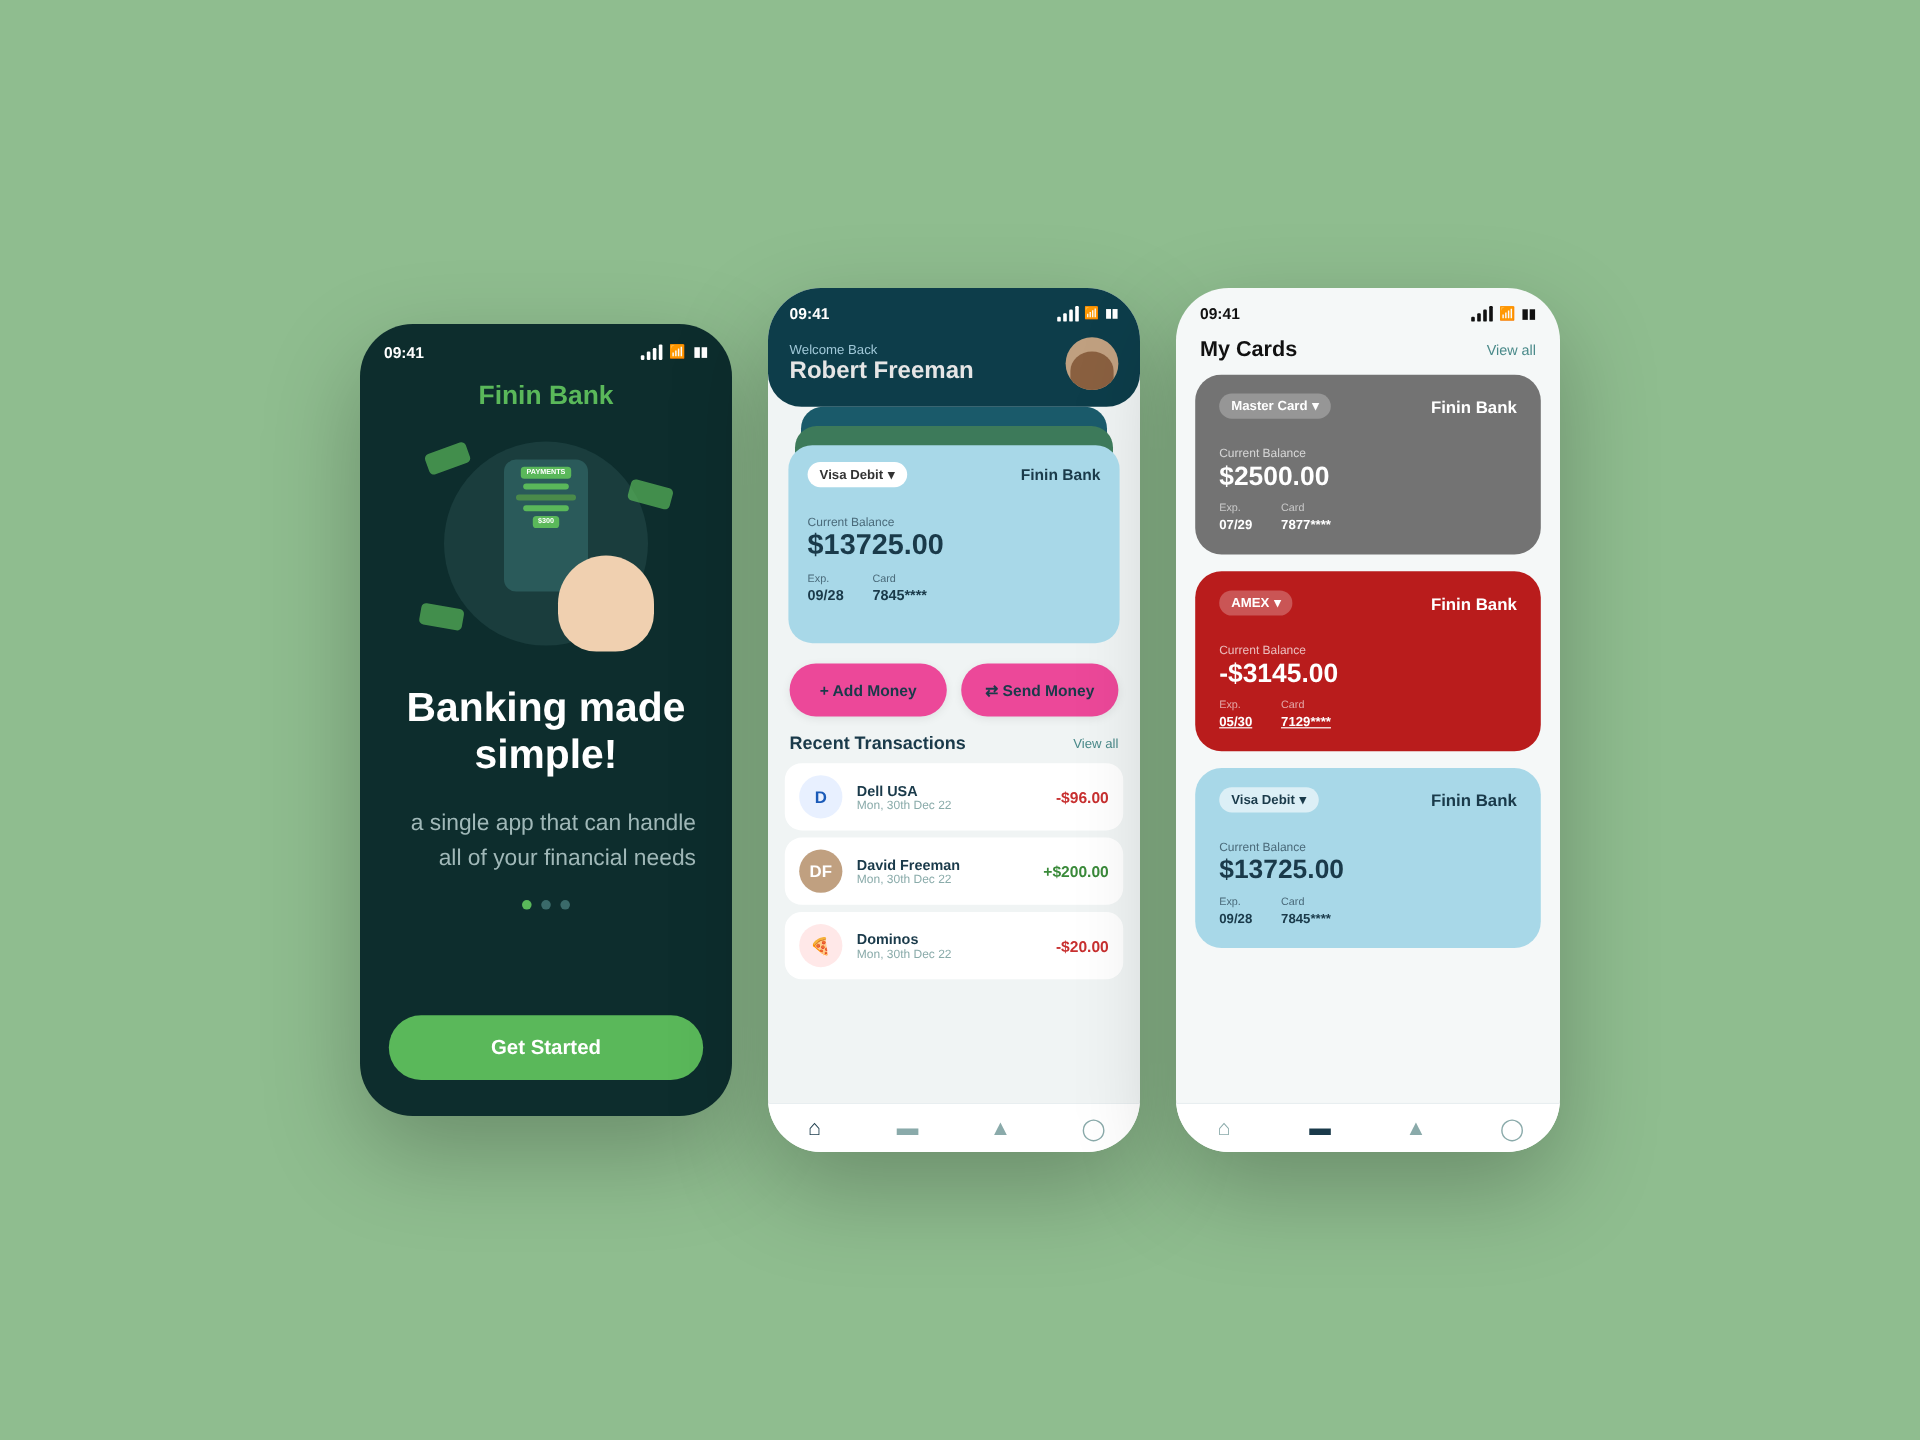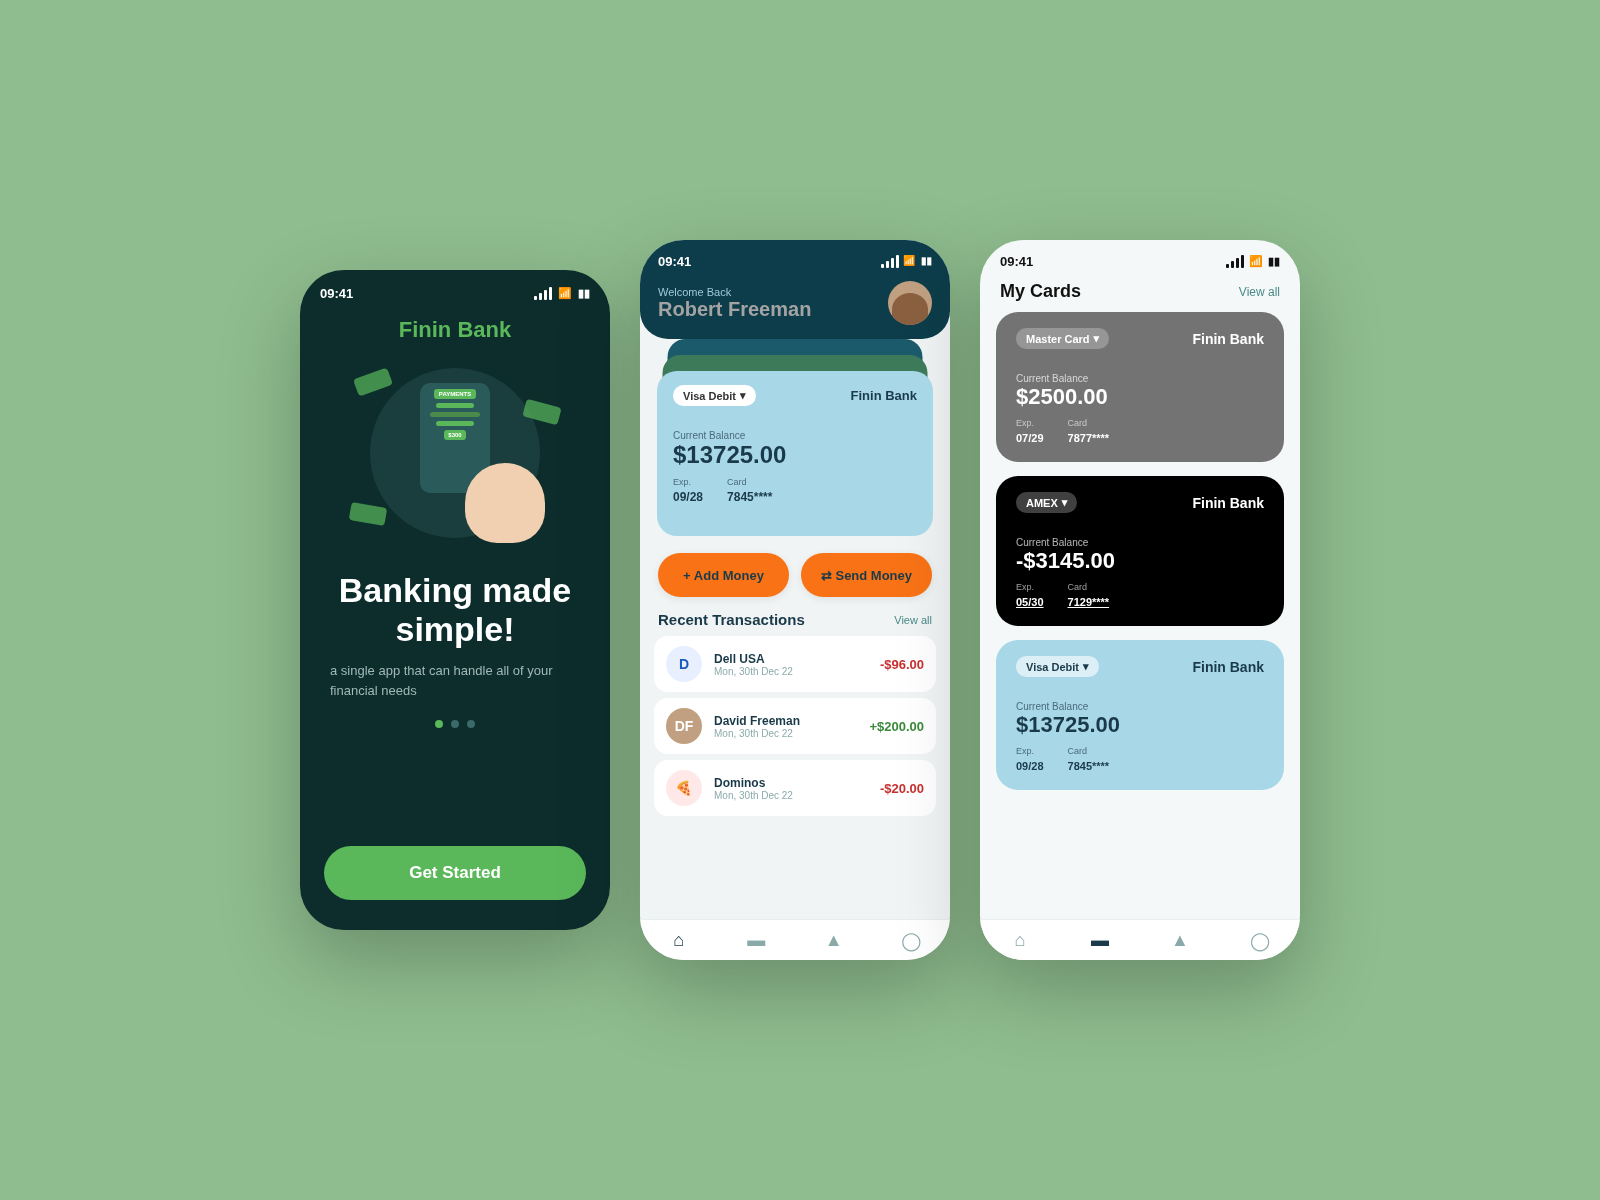--- a/index.html
+++ b/index.html
@@ -110,24 +110,24 @@
     .splash-headline {
       margin-top: 28px;
       text-align: center;
       color: #fff;
       font-size: 34px;
       font-weight: 800;
       line-height: 1.15;
       padding: 0 30px;
     }
     .splash-sub {
-      margin-top: 12px;
-      text-align: left;
+      margin-top: 24px;
+      text-align: right;
       color: #a0b8b8;
-      font-size: 13px;
+      font-size: 19px;
       line-height: 1.5;
       padding: 0 30px;
     }
     .splash-dots {
       display: flex; gap: 8px; margin-top: 20px;
     }
     .dot { width: 8px; height: 8px; border-radius: 50%; background: #3a6a6a; }
     .dot.active { background: #5ab85a; }
     .splash-btn {
       margin-top: auto;
@@ -167,21 +167,21 @@
       margin-bottom: 12px;
     }
     .dash-status .icons { display: flex; gap: 5px; font-size: 10px; }
     .dash-user-row {
       display: flex;
       justify-content: space-between;
       align-items: center;
       margin-bottom: 14px;
     }
     .dash-welcome { color: #a0c8d8; font-size: 11px; }
-    .dash-name { color: #a3a3a3; font-size: 20px; font-weight: 800; }
+    .dash-name { color: #e5e5e5; font-size: 20px; font-weight: 800; }
     .avatar {
       width: 44px; height: 44px;
       border-radius: 50%;
       background: #c0a080;
       overflow: hidden;
       display: flex; align-items: flex-end; justify-content: center;
     }
     .avatar-body { width: 36px; height: 32px; background: #8a6040; border-radius: 50% 50% 0 0; }
 
     
@@ -236,21 +236,21 @@
     .card-meta-item label { font-size: 9px; color: #4a6a7a; display: block; }
     .card-meta-item span { font-size: 12px; font-weight: 700; color: #1a3a4a; }
 
     
     .action-btns {
       display: flex; gap: 12px; padding: 14px 18px 10px;
     }
     .action-btn {
       flex: 1;
       height: 44px;
-      background: #f97316;
+      background: #ec4899;
       border-radius: 22px;
       border: none;
       font-size: 13px;
       font-weight: 600;
       color: #1a3a4a;
       display: flex; align-items: center; justify-content: center; gap: 6px;
       cursor: pointer;
       box-shadow: 0 2px 8px rgba(0,0,0,0.08);
     }
 
@@ -332,21 +332,21 @@
       flex-direction: column;
       gap: 14px;
     }
     
     .my-card {
       border-radius: 22px;
       padding: 16px 20px;
       position: relative;
     }
     .my-card.blue { background: #737373; }
-    .my-card.green { background: #000000; }
+    .my-card.green { background: #b91c1c; }
     .my-card.light { background: #a8d8e8; }
     .my-card-top {
       display: flex; justify-content: space-between; align-items: center; margin-bottom: 24px;
     }
     .my-card-pill {
       background: rgba(255,255,255,0.25);
       border-radius: 12px;
       padding: 4px 10px;
       font-size: 11px;
       font-weight: 600;

